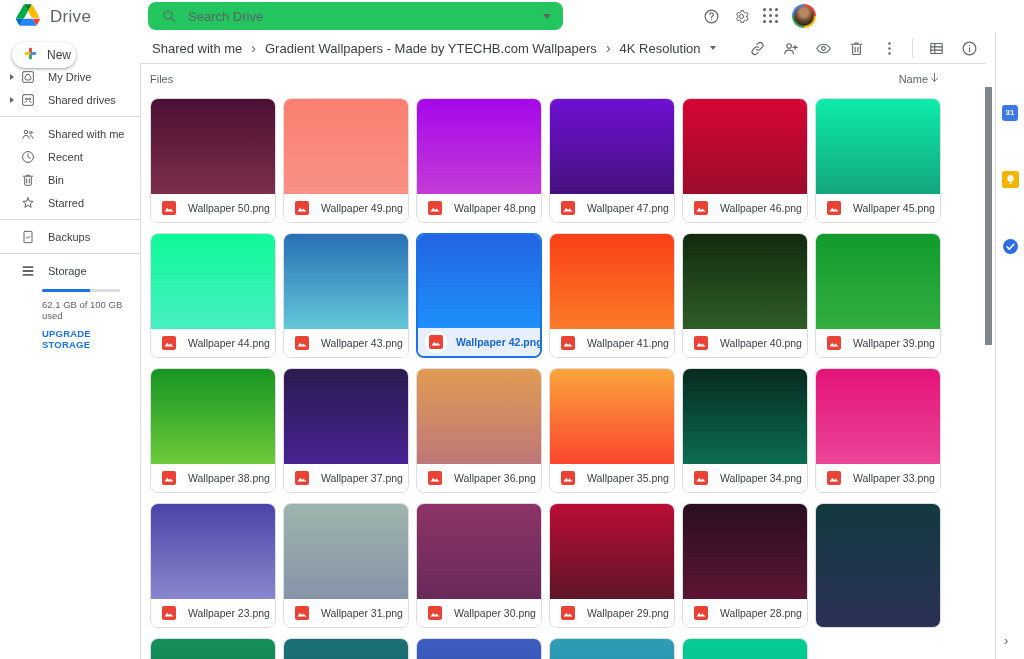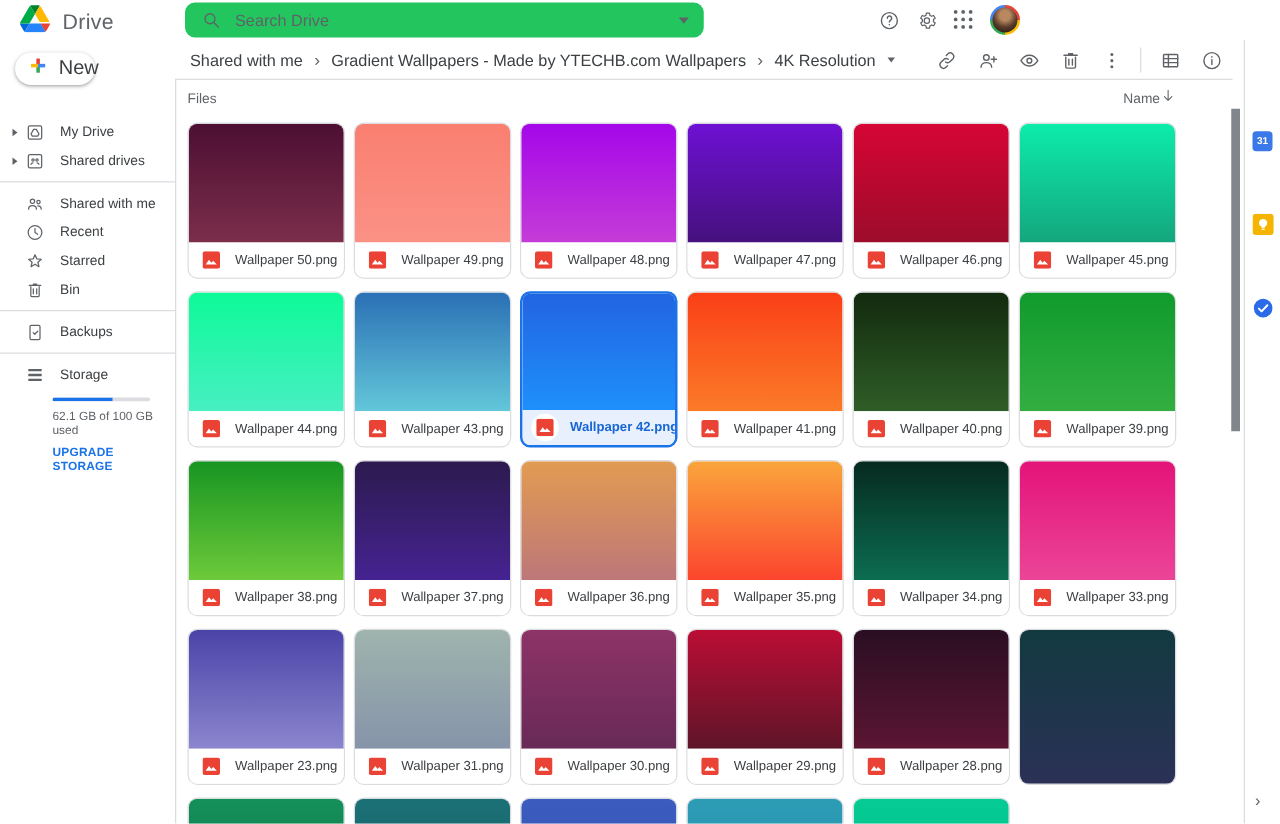--- a/index.html
+++ b/index.html
@@ -28,22 +28,22 @@
   .bc { cursor:pointer; }
   .bsep { color:#5f6368; font-size:14px; }
   .toolbar { position:absolute; right:4px; top:0; height:32px; display:flex; align-items:center; gap:7px; }
   .tbtn { width:26px; height:26px; display:flex; align-items:center; justify-content:center; cursor:pointer; }
   .vdiv { width:1px; height:20px; background:#dadce0; margin:0 3px; }
 
   
   .sidebar { position:absolute; left:0; top:32px; width:140px; height:627px; background:#fff; }
   .sidebar-edge { position:absolute; left:140px; top:64px; width:1px; height:595px; background:#dadce0; }
   .new-btn { position:absolute; left:12px; top:10px; width:64px; height:26px; background:#fff; border-radius:13px; box-shadow:0 1px 2px rgba(60,64,67,.3), 0 1px 3px 1px rgba(60,64,67,.15); display:flex; align-items:center; padding-left:10px; gap:8px; cursor:pointer; }
-  .new-btn span.lbl { font-size:16px; color:#3c4043; }
-  .snav { position:absolute; left:0; top:62px; width:140px; }
+  .new-btn span.lbl { font-size:12px; color:#3c4043; }
+  .snav { position:absolute; left:0; top:33px; width:140px; }
   .srow { height:23px; display:flex; align-items:center; cursor:pointer; }
   .exp { width:12px; margin-left:6px; display:flex; justify-content:center; }
   .tri { width:0; height:0; border-top:3.5px solid transparent; border-bottom:3.5px solid transparent; border-left:4.5px solid #5f6368; }
   .sicon { width:16px; height:16px; margin-left:2px; display:flex; align-items:center; justify-content:center; }
   .slabel { margin-left:12px; font-size:11px; color:#3c4043; }
   .sdiv { border-top:1px solid #dadce0; margin:5px 0; }
   .storage-extra { padding-left:42px; padding-top:7px; }
   .sbar { width:78px; height:3px; background:#dadce0; border-radius:2px; overflow:hidden; }
   .sfill { height:100%; background:#1a73e8; }
   .stext { font-size:9.5px; color:#5f6368; margin-top:7px; }
@@ -259,34 +259,34 @@
               <circle cx="12" cy="12" r="8.2"></circle>
               <path d="M12 7.3V12l3.2 2.1"></path>
             </svg>
           </span>
           <span class="slabel">Recent</span>
         </div>
         <div class="srow">
           <span class="exp"></span>
           <span class="sicon">
             <svg class="stroked" width="16" height="16" viewBox="0 0 24 24" style="stroke-width:1.5">
-              <path d="M12 4.2l2.2 5 5.4.4-4.1 3.6 1.2 5.3L12 15.6l-4.7 2.9 1.2-5.3-4.1-3.6 5.4-.4z"></path>
-            </svg>
-          </span>
-          <span class="slabel">Starred</span>
-        </div>
-        <div class="srow">
-          <span class="exp"></span>
-          <span class="sicon">
-            <svg class="stroked" width="16" height="16" viewBox="0 0 24 24" style="stroke-width:1.5">
               <path d="M7 8v10.5A1.5 1.5 0 008.5 20h7a1.5 1.5 0 001.5-1.5V8M5 6.3h14M10 6.3V4.8h4v1.5"></path>
               <path d="M10 10.5v6M14 10.5v6"></path>
             </svg>
           </span>
           <span class="slabel">Bin</span>
+        </div>
+        <div class="srow">
+          <span class="exp"></span>
+          <span class="sicon">
+            <svg class="stroked" width="16" height="16" viewBox="0 0 24 24" style="stroke-width:1.5">
+              <path d="M12 4.2l2.2 5 5.4.4-4.1 3.6 1.2 5.3L12 15.6l-4.7 2.9 1.2-5.3-4.1-3.6 5.4-.4z"></path>
+            </svg>
+          </span>
+          <span class="slabel">Starred</span>
         </div>
         <div class="sdiv"></div>
         <div class="srow">
           <span class="exp"></span>
           <span class="sicon">
             <svg class="stroked" width="16" height="16" viewBox="0 0 24 24" style="stroke-width:1.5">
               <rect x="6" y="3.5" width="12" height="17" rx="1.5"></rect>
               <path d="M9.8 12.2l1.9 1.9 3.6-3.6"></path>
             </svg>
           </span>

